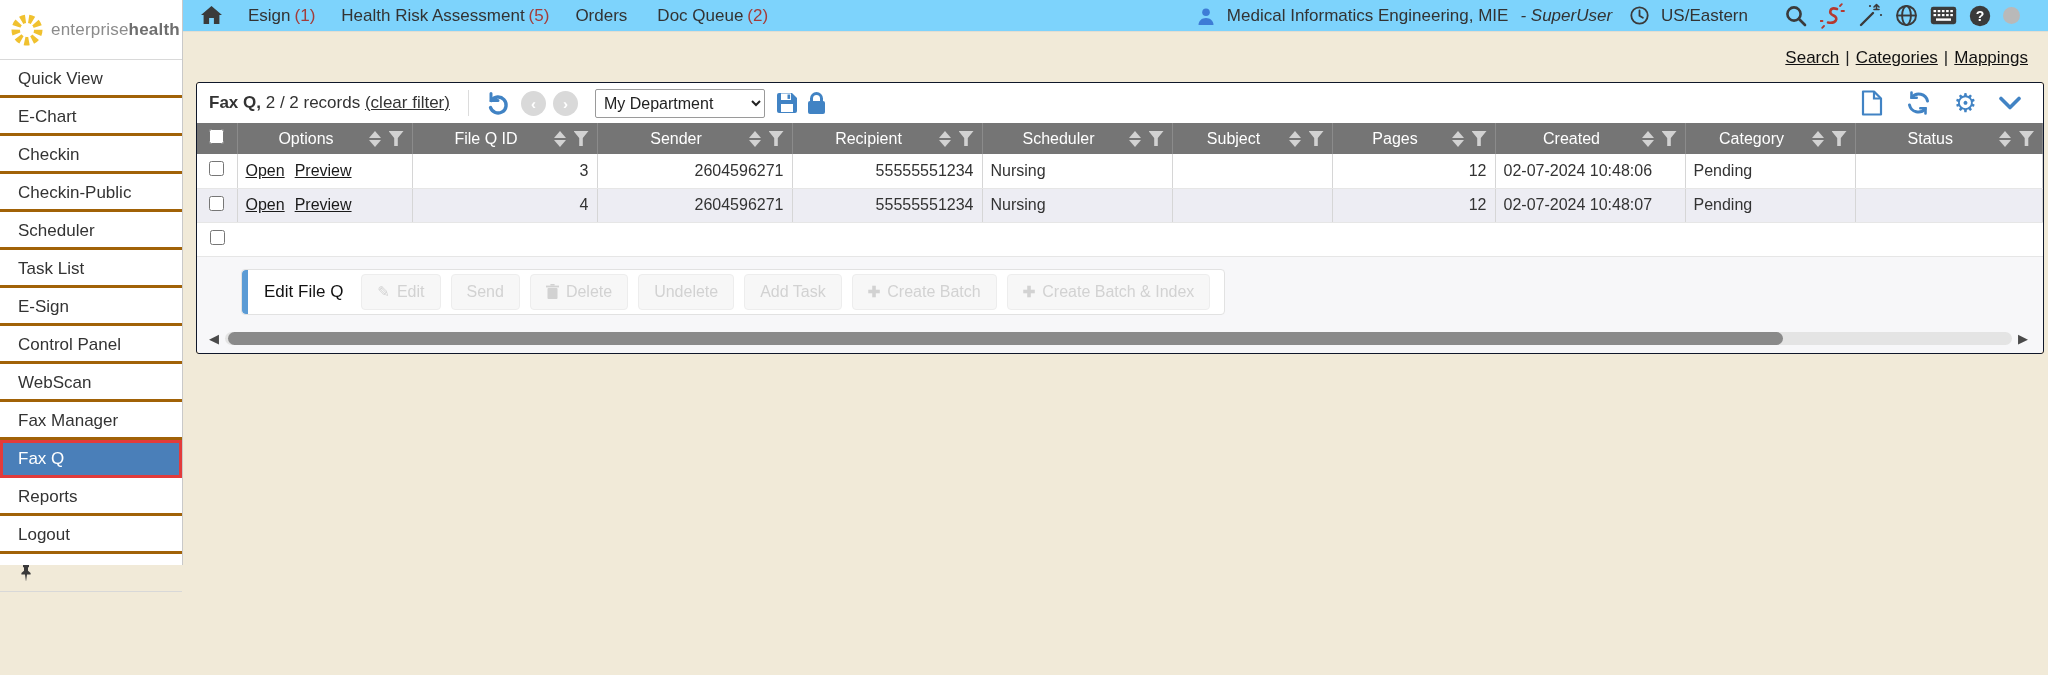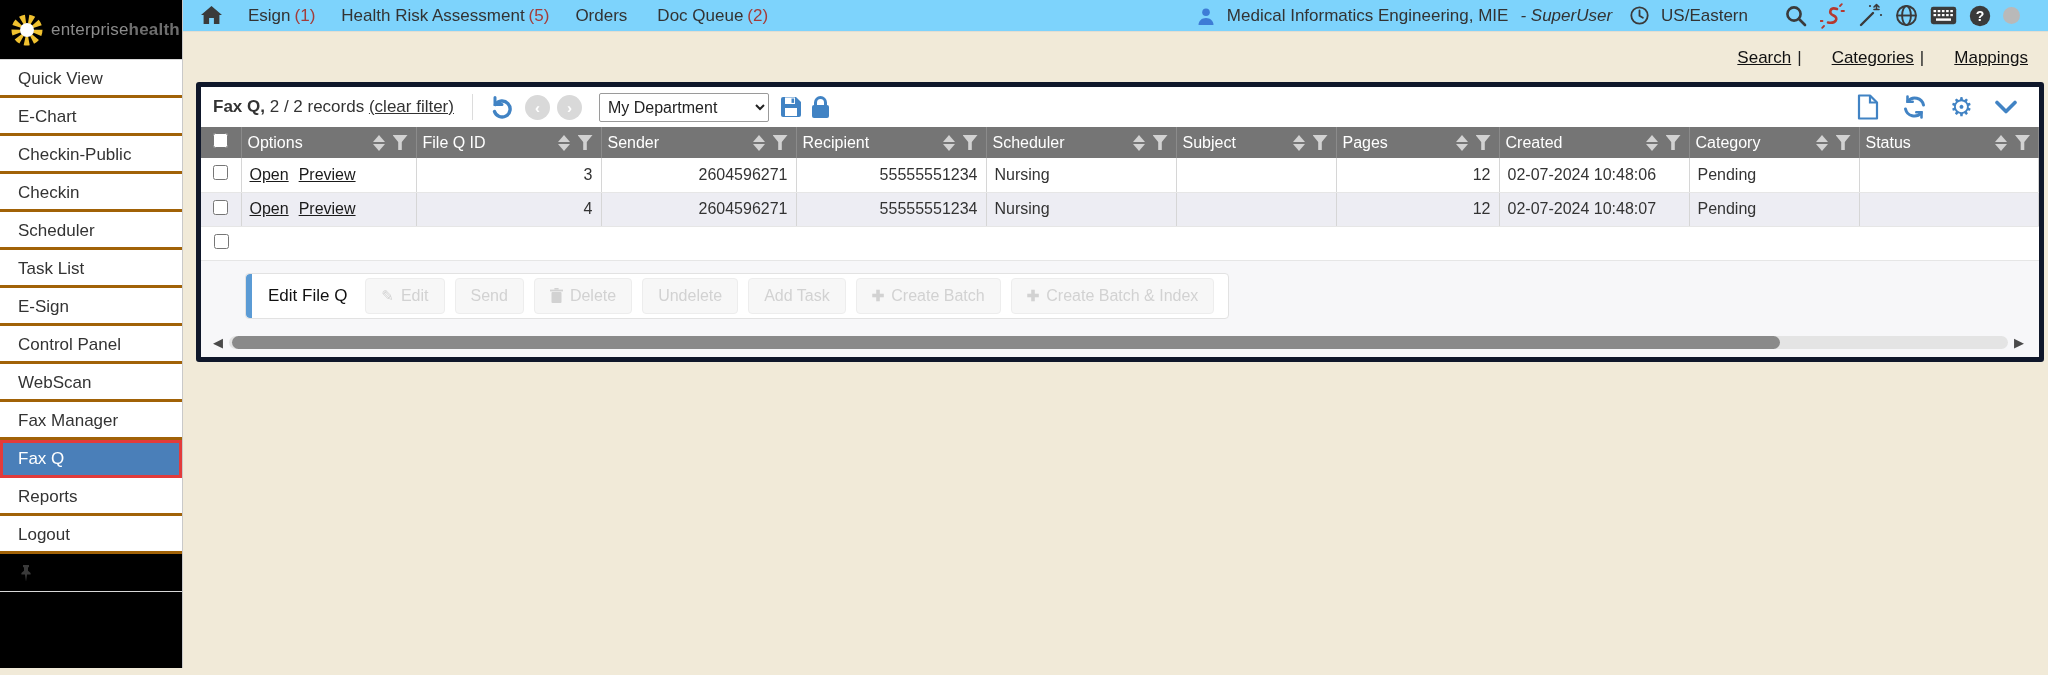--- a/index.html
+++ b/index.html
@@ -1,21 +1,21 @@
 <!DOCTYPE html>
 <html><head>
 <meta charset="utf-8">
 <style>
   * { box-sizing: border-box; margin: 0; padding: 0; }
   html,body { width:2048px; height:675px; overflow:hidden; }
   body { font-family: "Liberation Sans", "DejaVu Sans", sans-serif; color:#333; }
   .app { position:relative; width:2048px; height:675px; background:#f1ead8; }
 
   
-  .sidebar { position:absolute; left:0; top:0; width:183px; height:668px; background:#000000; border-right:1px solid #c9c9c9; z-index:5; }
+  .sidebar { position:absolute; left:0; top:0; width:183px; height:565px; background:#ffffff; border-right:1px solid #c9c9c9; z-index:5; }
   .logo { height:60px; display:flex; align-items:center; gap:7px; padding-left:10px; border-bottom:1px solid #d9d9d9; }
   .brand { font-size:17px; color:#8b8b8b; letter-spacing:.2px; }
   .brand b { color:#6e6e6e; }
   .side-item { height:38px; line-height:37px; padding-left:18px; font-size:17px; color:#333; border-bottom:3px solid #a16207; cursor:pointer; background:#fff; }
   .side-item.selected { background:#4a7fb9; color:#fff; border:3px solid #e23b3b; line-height:31px; padding-left:15px; }
   .side-pin { height:38px; display:flex; align-items:center; padding-left:18px; border-bottom:1px solid #d8d8d8; }
 
   
   .topbar { position:absolute; left:183px; top:0; right:0; height:32px; background:#7dd3fc; border-bottom:1px solid #e3ded2; display:flex; align-items:center; font-size:17px; }
   .topbar-left { display:flex; align-items:center; gap:26px; padding-left:18px; }
@@ -24,39 +24,39 @@
   .topbar-right { margin-left:auto; display:flex; align-items:center; gap:12px; padding-right:28px; }
   .org-name { color:#333; }
   .role { font-style:italic; color:#333; margin-right:6px; }
   .tz { color:#333; margin-right:24px; }
   .tb-icon { display:inline-flex; align-items:center; justify-content:center; cursor:pointer; }
   .status-dot { width:17px; height:17px; border-radius:50%; background:#b9b9b9; }
 
   
   .content { position:absolute; left:183px; top:32px; right:0; bottom:0; background:#f1ead8; }
   .quicklinks { text-align:right; padding:16px 20px 14px 0; font-size:17px; color:#222; }
-  .quicklinks a { color:#111; text-decoration:underline; cursor:pointer;margin-left:24px; }
+  .quicklinks a { color:#111; text-decoration:underline; cursor:pointer; }
   .quicklinks .sep { margin:0 6px; text-decoration:none; }
 
-  .panel { margin:0 4px 0 13px; background:#a16207; border:5px solid #0f172a; border-radius:3px; overflow:hidden; }
+  .panel { margin:0 4px 0 13px; background:#a16207; border:1px solid #0f172a; border-radius:3px; overflow:hidden; }
 
   
   .fq-toolbar { display:flex; align-items:center; height:40px; padding:0 10px 0 12px; background:#fff; }
   .fq-title { font-size:17px; }
   .fq-title b { font-weight:bold; }
   .clear-filter { text-decoration:underline; color:#333; cursor:pointer; }
   .v-divider { width:1px; height:26px; background:#dcdcdc; margin:0 16px 0 18px; }
   .undo-btn { margin-right:10px; cursor:pointer; }
   .circle-btn { width:25px; height:25px; border-radius:50%; background:#d9d9d9; color:#fff; display:inline-flex; align-items:center; justify-content:center; font-size:15px; font-weight:bold; margin-right:7px; cursor:default; }
   .dept-select { height:29px; min-width:170px; font-size:16px; font-family:inherit; border:1px solid #9a9a9a; border-radius:2px; background:#fff; color:#222; margin:0 10px 0 10px; padding:0 4px; }
   .fq-toolbar-right { margin-left:auto; display:flex; align-items:center; gap:22px; padding-right:12px; }
 
   
   table.fq { width:100%; border-collapse:collapse; table-layout:fixed; font-size:16px; }
-  table.fq th { background:#757575; color:#fff; font-weight:normal; height:31px; text-align:left; padding:0 6px; border-right:1px solid #8b8b8b; position:relative; cursor:pointer; }
+  table.fq th { background:#757575; color:#fff; font-weight:normal; height:31px; text-align:center; padding:0 6px; border-right:1px solid #8b8b8b; position:relative; cursor:pointer; }
   table.fq th .th-inner { display:flex; align-items:center; }
   table.fq th .th-label { flex:1 1 auto; overflow:hidden; white-space:nowrap; }
   .th-icons { display:flex; align-items:center; gap:8px; padding-right:2px; }
   .sort-glyph { display:inline-flex; flex-direction:column; gap:2px; cursor:pointer; }
   .sort-glyph .up { width:0; height:0; border-left:6px solid transparent; border-right:6px solid transparent; border-bottom:7px solid #d2d2d2; }
   .sort-glyph .down { width:0; height:0; border-left:6px solid transparent; border-right:6px solid transparent; border-top:7px solid #d2d2d2; }
   .funnel { width:15px; height:15px; background:#d2d2d2; clip-path:polygon(0 0,100% 0,62% 46%,62% 100%,38% 100%,38% 46%); cursor:pointer; }
   table.fq td { height:34px; padding:0 8px; border-right:1px solid #d6d6d6; border-bottom:1px solid #e6e6e6; background:#fff; white-space:nowrap; overflow:hidden; }
   table.fq tr.alt td { background:#ededf3; }
   table.fq td.num { text-align:right; }
@@ -88,22 +88,22 @@
       <span>
         <svg width="34" height="34" viewBox="0 0 34 34">
           <circle cx="17" cy="17" r="11" fill="none" stroke="#f0c12f" stroke-width="9" stroke-dasharray="4.4 3.2"></circle>
           <circle cx="17" cy="17" r="7" fill="#fff"></circle>
         </svg>
       </span>
       <span class="brand"><span>enterprise</span><b>health</b></span>
     </div>
     <div class="side-item">Quick View</div>
     <div class="side-item">E-Chart</div>
+    <div class="side-item">Checkin</div>
     <div class="side-item">Checkin-Public</div>
-    <div class="side-item">Checkin</div>
     <div class="side-item">Scheduler</div>
     <div class="side-item">Task List</div>
     <div class="side-item">E-Sign</div>
     <div class="side-item">Control Panel</div>
     <div class="side-item">WebScan</div>
     <div class="side-item">Fax Manager</div>
     <div class="side-item selected">Fax Q</div>
     <div class="side-item">Reports</div>
     <div class="side-item">Logout</div>
     <div class="side-pin">

